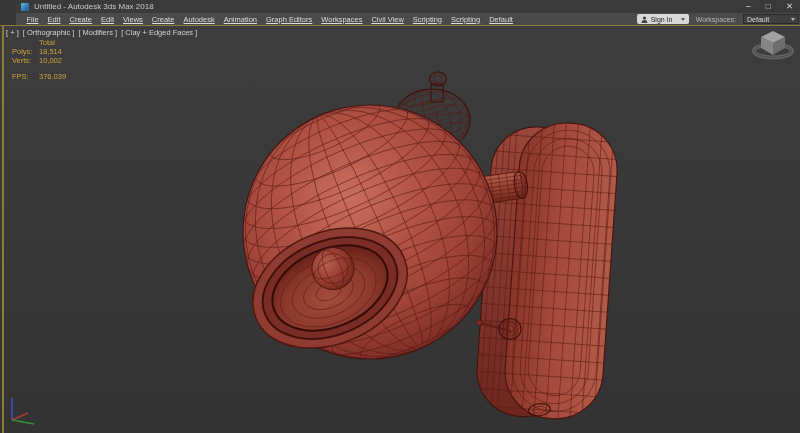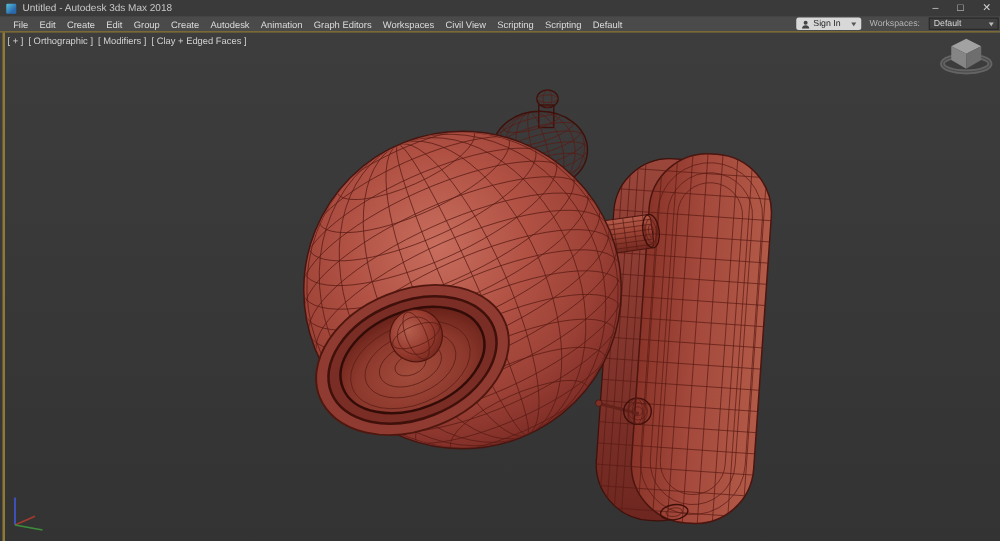--- a/index.html
+++ b/index.html
@@ -2,41 +2,42 @@
 <html style="--titlebar-background: #3a3a3a; --menubar-background: #4a4a4a; --signin-background: #d8d8d8; --viewport-background: #373737; --active-viewport-border: #8f7a36; --stats-text: #c9a43c; --wireframe: #5a1c15; --model-base: #a4493c; --model-highlight: #c86e5e; --model-shadow: #6b2119; --axis-x: #a33a2e; --axis-y: #3c8e3c; --axis-z: #3f55cc;"><head>
 <meta charset="utf-8">
 <style>
   * { margin:0; padding:0; box-sizing:border-box; }
   html,body { background:#222; }
   .app {
     position:relative; width:800px; height:433px; overflow:hidden;
     font-family:"Liberation Sans", sans-serif;
     background:var(--viewport-background,#373737);
     user-select:none;
+    padding-left:16px;
   }
   
   .titlebar {
     height:13px; background:var(--titlebar-background,#3a3a3a);
     display:flex; align-items:center; padding:0 4px;
     color:#c9c9c9; font-size:8px;
   }
   .app-icon { width:8px; height:8px; border-radius:1px; margin:0 5px 0 1px;
     background:linear-gradient(135deg,#59c1d8 0%,#2a6bb0 70%); flex:0 0 auto; }
   .win-title { white-space:nowrap; }
   .win-controls { margin-left:auto; display:flex; gap:15px; padding-right:3px;
     color:#d6d6d6; font-size:8.5px; line-height:13px; }
   .win-controls span { cursor:default; }
   
   .menubar {
     height:12px; background:var(--menubar-background,#4a4a4a);
     display:flex; align-items:center; position:relative;
     font-size:7.5px; color:#dcdcdc;
   }
   .menu-items { display:flex; align-items:center; padding-left:6px;
-    width:505px; overflow:hidden; white-space:nowrap; }
+    width:505px; overflow:hidden; white-space:nowrap;text-decoration:underline; }
   .menu-item { padding:0 4.5px; }
   .menu-right { position:absolute; right:0; top:0; height:12px;
     display:flex; align-items:center; gap:7px; padding-right:1px; }
   .signin-btn { background:var(--signin-background,#d8d8d8); color:#222;
     height:10px; border-radius:2px; display:flex; align-items:center;
     gap:3px; padding:0 4px; font-size:7px; width:52px; }
   .caret-dark { width:0; height:0; border-left:2.5px solid transparent;
     border-right:2.5px solid transparent; border-top:3px solid #555; margin-left:auto; }
   .ws-label { color:#b5b5b5; font-size:7px; }
   .ws-select { width:56px; height:10px; background:#404040; border:1px solid #2a2a2a;
@@ -77,21 +78,21 @@
       <span>✕</span>
     </span>
   </div>
 
   <div class="menubar">
     <div class="menu-items">
       <span class="menu-item">File</span>
       <span class="menu-item">Edit</span>
       <span class="menu-item">Create</span>
       <span class="menu-item">Edit</span>
-      <span class="menu-item">Group</span>
+      <span class="menu-item">Views</span>
       <span class="menu-item">Create</span>
       <span class="menu-item">Autodesk</span>
       <span class="menu-item">Animation</span>
       <span class="menu-item">Graph Editors</span>
       <span class="menu-item">Workspaces</span>
       <span class="menu-item">Civil View</span>
       <span class="menu-item">Scripting</span>
       <span class="menu-item">Scripting</span>
       <span class="menu-item">Default</span>
 
@@ -116,20 +117,38 @@
   <div class="viewport">
     <div class="gold-stripe"></div>
 
     <div class="vp-label">
       <span>[ + ]</span>
       <span>[ Orthographic ]</span>
       <span>[ Modifiers ]</span>
       <span>[ Clay + Edged Faces ]</span>
     </div>
 
+    <div class="stats">
+      <div class="row">
+          <span></span>
+          <span>Total</span>
+        </div>
+      <div class="row">
+          <span>Polys:</span>
+          <span>18,514</span>
+        </div>
+      <div class="row">
+          <span>Verts:</span>
+          <span>10,002</span>
+        </div>
+      <div class="row fps-row">
+          <span>FPS:</span>
+          <span>376.039</span>
+        </div>
+    </div>
 
     <svg class="vp-canvas" viewBox="0 0 800 407">
       <defs>
         <radialGradient id="sphGrad" cx="42%" cy="36%" r="72%">
           <stop offset="0%" stop-color="#c86e5e"></stop>
             <stop offset="40%" stop-color="#b05144"></stop>
           <stop offset="70%" stop-color="#9c4136"></stop>
             <stop offset="88%" stop-color="#84312a"></stop>
           <stop offset="100%" stop-color="#6b2119"></stop>
         </radialGradient>

